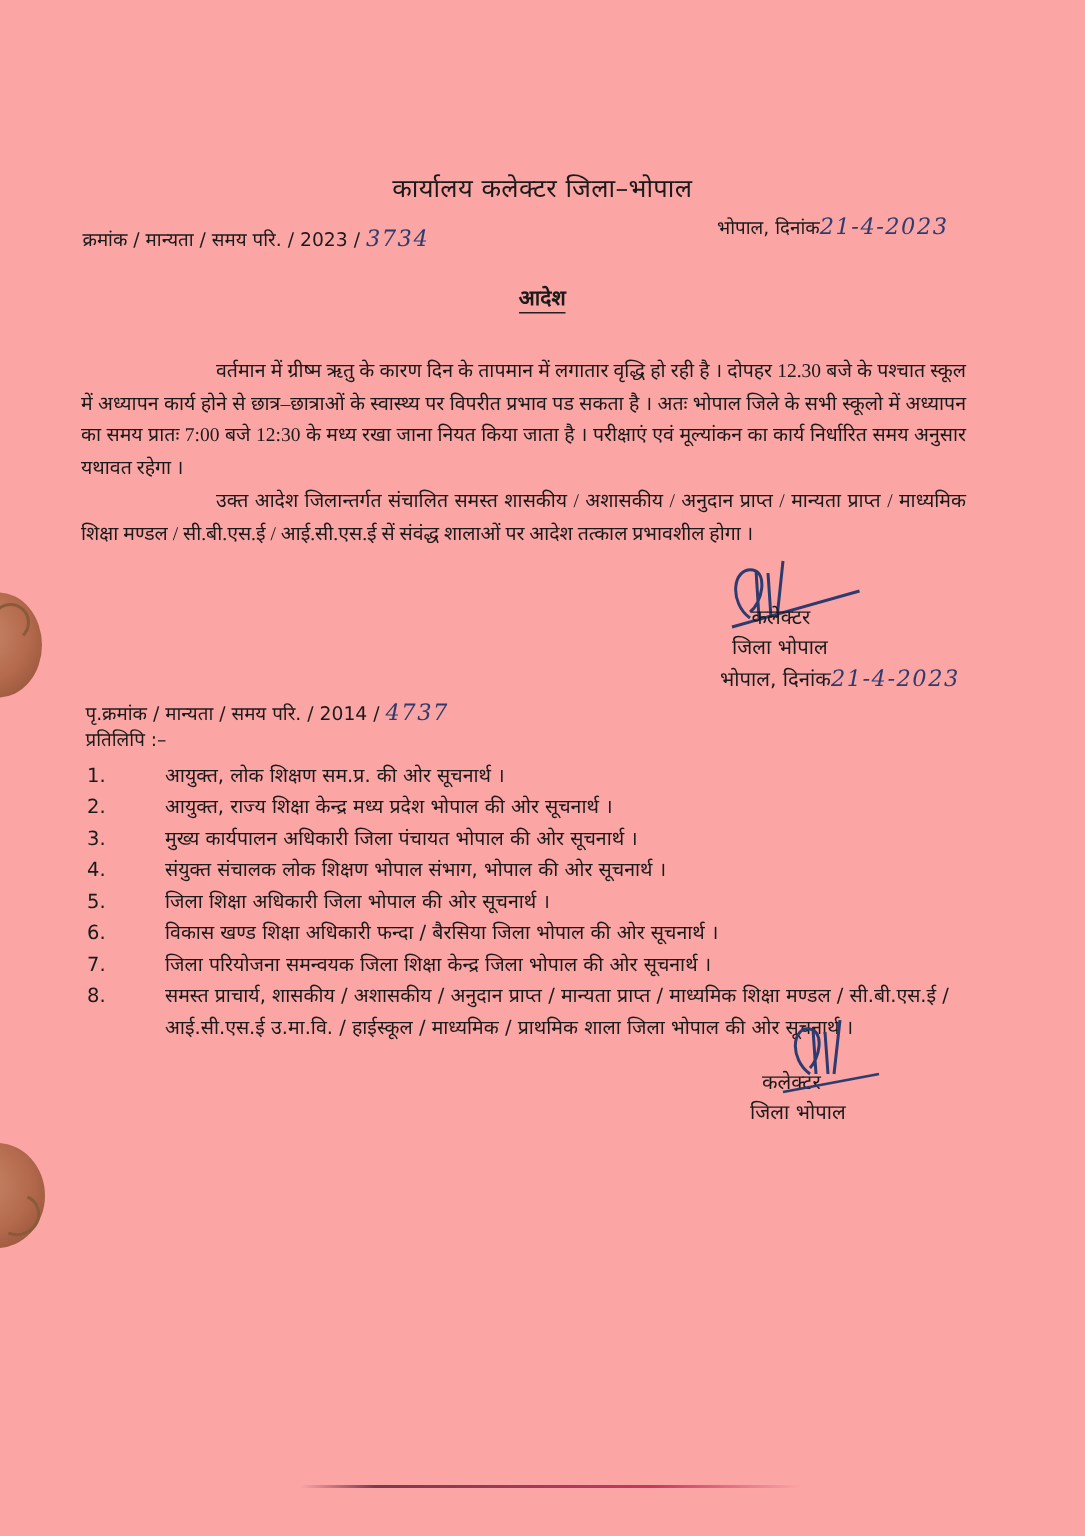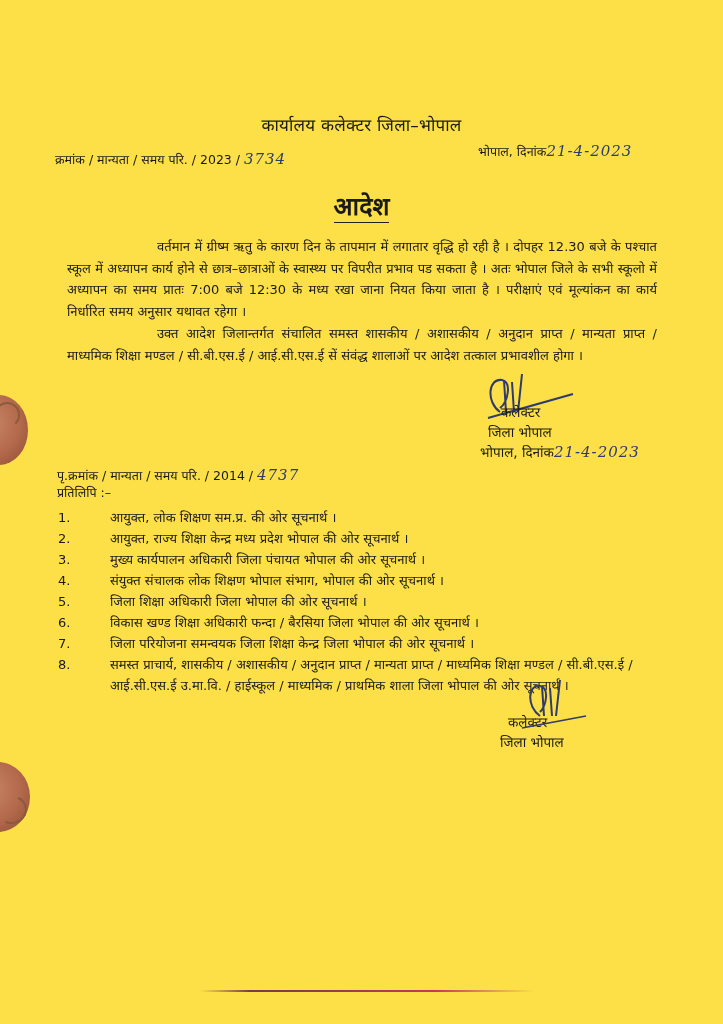--- a/index.html
+++ b/index.html
@@ -2,28 +2,28 @@
 <html><head>
 <meta charset="utf-8">
 <style>
   html, body { margin: 0; padding: 0; }
   body {
     width: 723px; height: 1024px; position: relative; overflow: hidden;
     background: #ffffff;
     font-family: "DejaVu Sans", "Liberation Sans", sans-serif;
     color: #1a1a1a;
   }
-  .page { position: absolute; inset: 0; background: #fde047; }
+  .page { position: absolute; inset: 0; background: #fca5a5; }
   .abs { position: absolute; white-space: nowrap; }
   .title { left: 0; right: 0; top: 113px; text-align: center; font-size: 17px; letter-spacing: 0.2px; }
   .ref { font-size: 12.5px; }
   .hand { font-family: "DejaVu Serif", serif; font-style: italic; color: #2d3b6e; font-size: 15px; letter-spacing: 1px; }
-  .order-head { left: 0; right: 0; top: 188px; text-align: center; font-size: 25px; font-weight: bold; }
+  .order-head { left: 0; right: 0; top: 188px; text-align: center; font-size: 14px; font-weight: bold; }
   .order-head span { border-bottom: 1.5px solid #222; padding-bottom: 1px; }
-  .para { position: absolute; left: 67px; width: 590px; font-size: 13px; line-height: 21.5px; text-align: justify; white-space: normal; }
+  .para { position: absolute; left: 54px; width: 590px; font-size: 13px; line-height: 21.5px; text-align: justify; white-space: normal; font-family: Liberation Serif, serif; }
   .indent { text-indent: 90px; }
   .sig { position: absolute; font-size: 13.5px; line-height: 20px; }
   .list { position: absolute; left: 58px; top: 507px; width: 600px; font-size: 13px; line-height: 21px; }
   .list .row { display: flex; }
   .list .num { width: 52px; flex: none; }
   .list .txt { flex: 1; }
   .finger { position: absolute; border-radius: 50%;
     background: radial-gradient(ellipse at 30% 40%, #c9876a 0%, #b46a4c 55%, #9a563c 85%, rgba(255,255,255,0) 100%); }
   .nail { position: absolute; border: 2px solid #8a5b3a; border-radius: 50%; border-left-color: transparent; border-bottom-color: transparent; }
   .redline { position: absolute; left: 200px; top: 990px; width: 335px; height: 2px;

